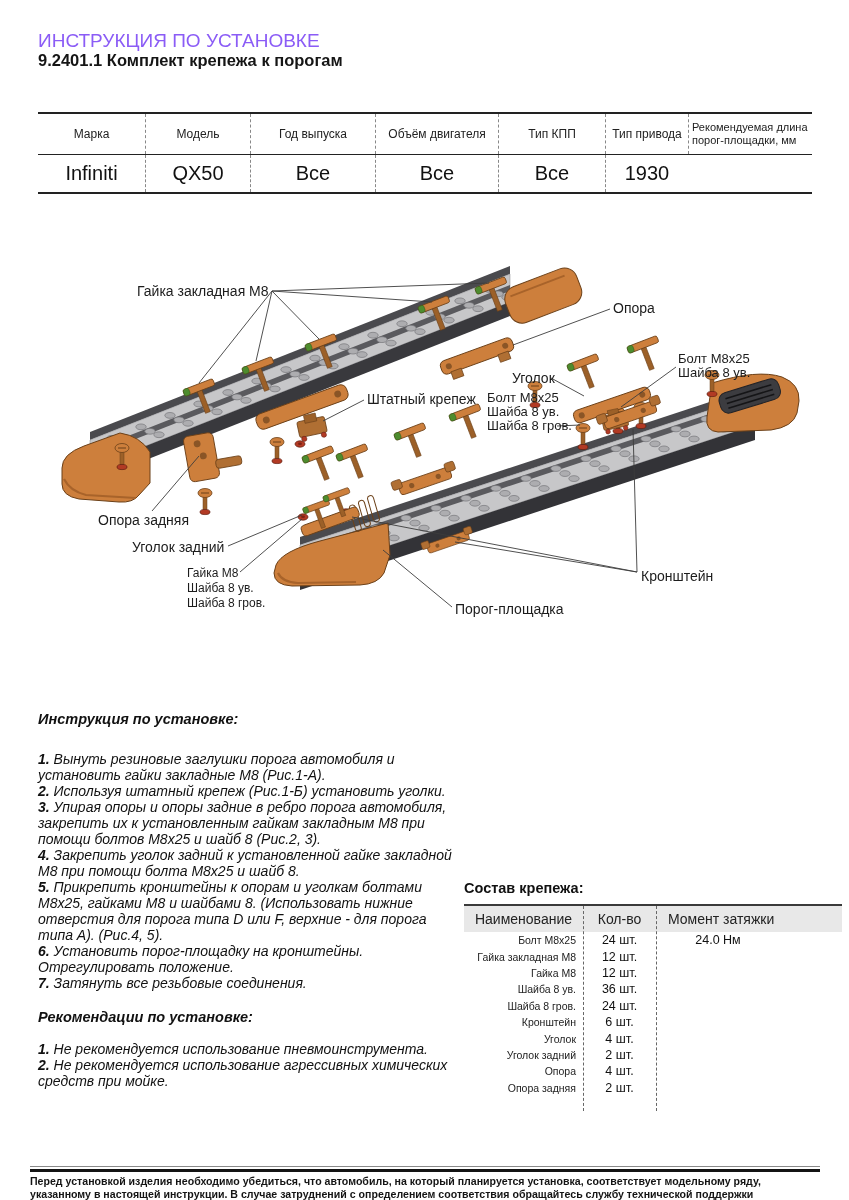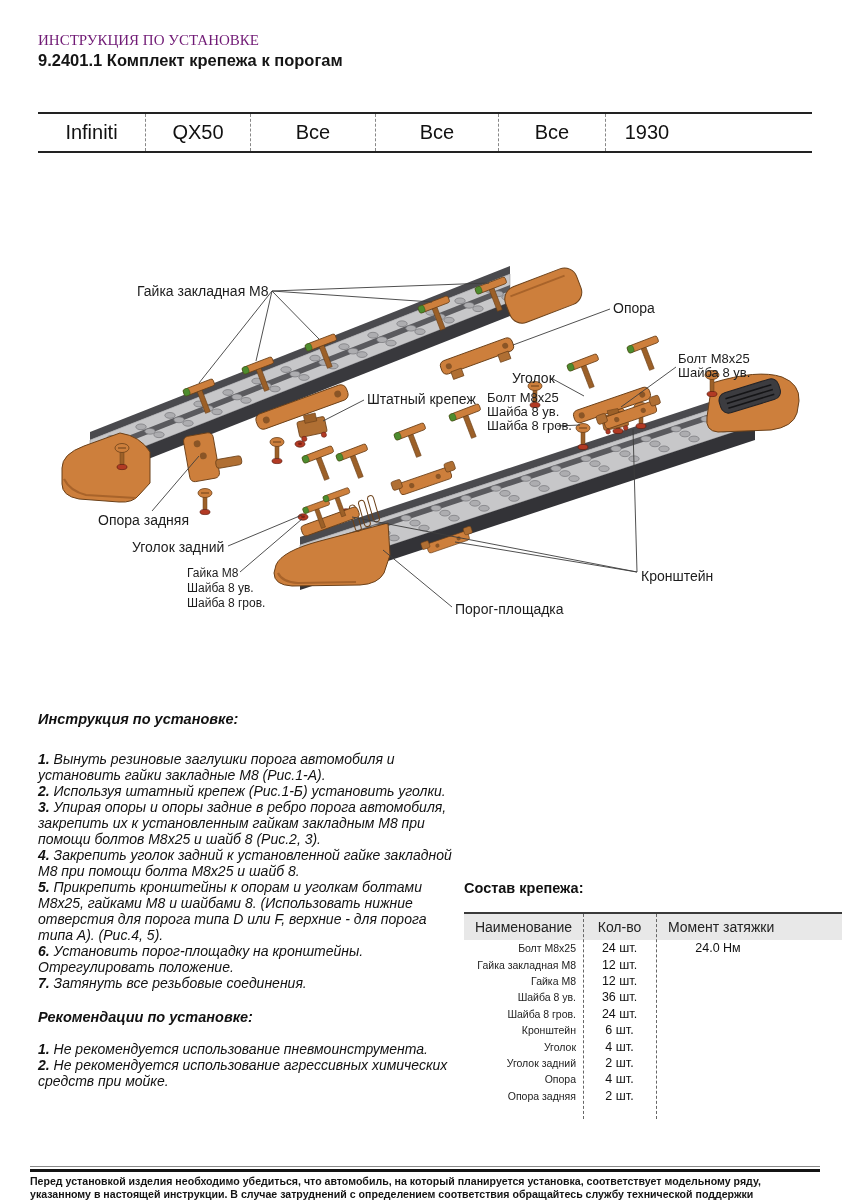--- a/index.html
+++ b/index.html
@@ -2,21 +2,21 @@
 <html><head>
 <meta charset="utf-8">
 <style>
   html,body{margin:0;padding:0;background:#fff;}
   .page{position:relative;width:849px;height:1200px;background:#fff;overflow:hidden;
         font-family:"Liberation Sans","DejaVu Sans",sans-serif;color:#111;}
   .abs{position:absolute;}
 
   
   .doc-header{left:38px;top:31px;}
-  .doc-title1{font-size:15px;font-weight:400;color:#701a75;line-height:19px;font-family:Liberation Serif, serif;}
+  .doc-title1{font-size:19px;font-weight:400;color:#8b5cf6;line-height:19px;}
   .doc-title2{font-size:16.5px;font-weight:700;color:#151515;line-height:21px;}
 
   
   .vt{left:38px;top:112px;width:774px;border-top:2px solid #222;border-bottom:2px solid #222;box-sizing:border-box;}
   .vt-row{display:grid;grid-template-columns:107px 105px 125px 123px 107px 83px 124px;}
   .vt-row.head{border-bottom:1.5px solid #222;}
   .vt-cell{display:flex;align-items:center;justify-content:center;text-align:center;box-sizing:border-box;}
   .vt-row.head .vt-cell{height:40px;font-size:12px;color:#222;}
   .vt-row.data .vt-cell{height:37px;font-size:20px;color:#111;}
   .vt-cell + .vt-cell{border-left:1px dashed #888;}
@@ -29,21 +29,21 @@
 
   
   .instr{left:38px;top:711px;width:422px;font-size:14px;line-height:16px;color:#111;font-style:italic;}
   .instr .sec-title{font-size:14.5px;font-weight:700;margin:0 0 24px 0;}
   .instr p{margin:0;}
   .instr .recs-title{font-size:14.5px;font-weight:700;margin:18px 0 16px 0;}
 
   
   .parts{left:464px;top:880px;width:378px;}
   .parts-title{font-size:14.5px;font-weight:700;color:#111;}
-  .pt{margin-top:16px;border-top:2.5px solid #3a3a3a;position:relative;height:205px;box-sizing:border-box;}
+  .pt{margin-top:8px;border-top:2.5px solid #3a3a3a;position:relative;height:205px;box-sizing:border-box;}
   .pt-sep{position:absolute;top:0;height:205px;border-left:1px dashed #666;width:0;}
   .pt-sep.s1{left:119px;} .pt-sep.s2{left:192px;}
   .pt-head{display:grid;grid-template-columns:119px 73px 186px;background:#e8e8e8;height:26px;}
   .pt-head div{display:flex;align-items:center;justify-content:center;font-size:14px;color:#222;box-sizing:border-box;}
   .pt-head .c3{justify-content:flex-start;padding-left:12px;}
   .pt-row{display:grid;grid-template-columns:119px 73px 186px;height:16.4px;}
   .pt-row div{display:flex;align-items:center;box-sizing:border-box;}
   .pt-row .c1{justify-content:flex-end;padding-right:7px;font-size:10.5px;color:#222;}
   .pt-row .c2{justify-content:center;font-size:12.5px;color:#111;}
   .pt-row .c3{justify-content:center;padding-right:62px;font-size:12.5px;color:#111;}
@@ -58,20 +58,29 @@
 <body>
 
 <div class="page">
 
   <div class="abs doc-header">
     <div class="doc-title1">ИНСТРУКЦИЯ ПО УСТАНОВКЕ</div>
     <div class="doc-title2">9.2401.1 Комплект крепежа к порогам</div>
   </div>
 
   <div class="abs vt">
+    <div class="vt-row head">
+      <div class="vt-cell">Марка</div>
+      <div class="vt-cell">Модель</div>
+      <div class="vt-cell">Год выпуска</div>
+      <div class="vt-cell">Объём двигателя</div>
+      <div class="vt-cell">Тип КПП</div>
+      <div class="vt-cell">Тип привода</div>
+      <div class="vt-cell small">Рекомендуемая длина порог-площадки, мм</div>
+    </div>
     <div class="vt-row data">
       <div class="vt-cell">Infiniti</div>
       <div class="vt-cell">QX50</div>
       <div class="vt-cell">Все</div>
       <div class="vt-cell">Все</div>
       <div class="vt-cell">Все</div>
       <div class="vt-cell">1930</div>
     </div>
   </div>
 

